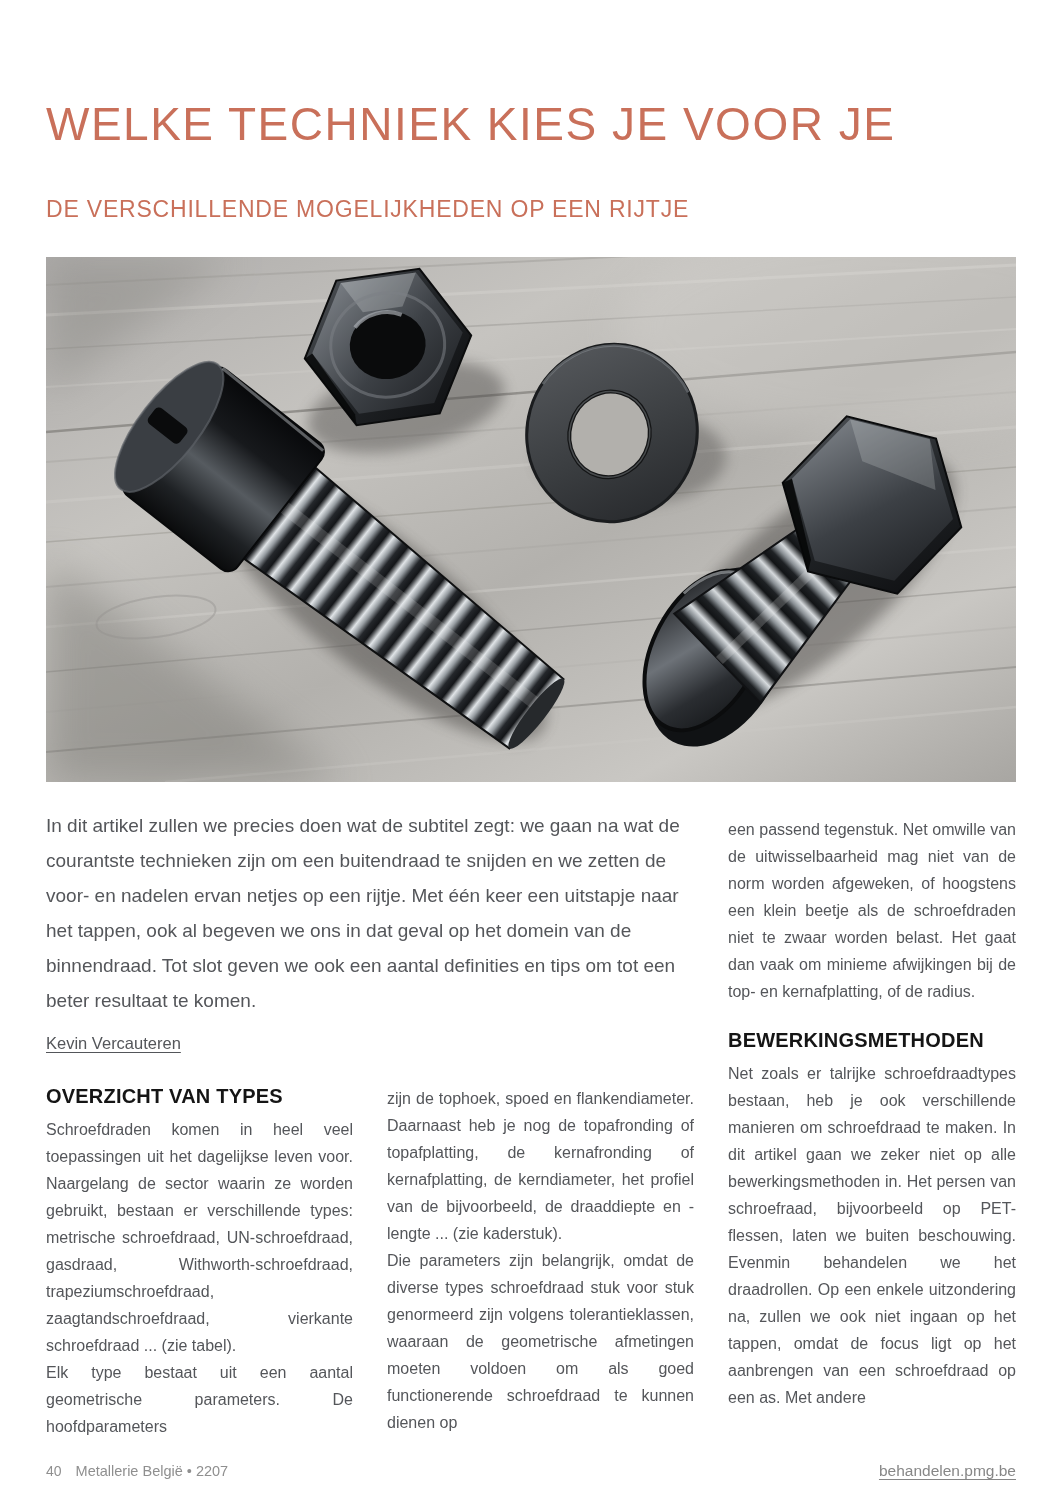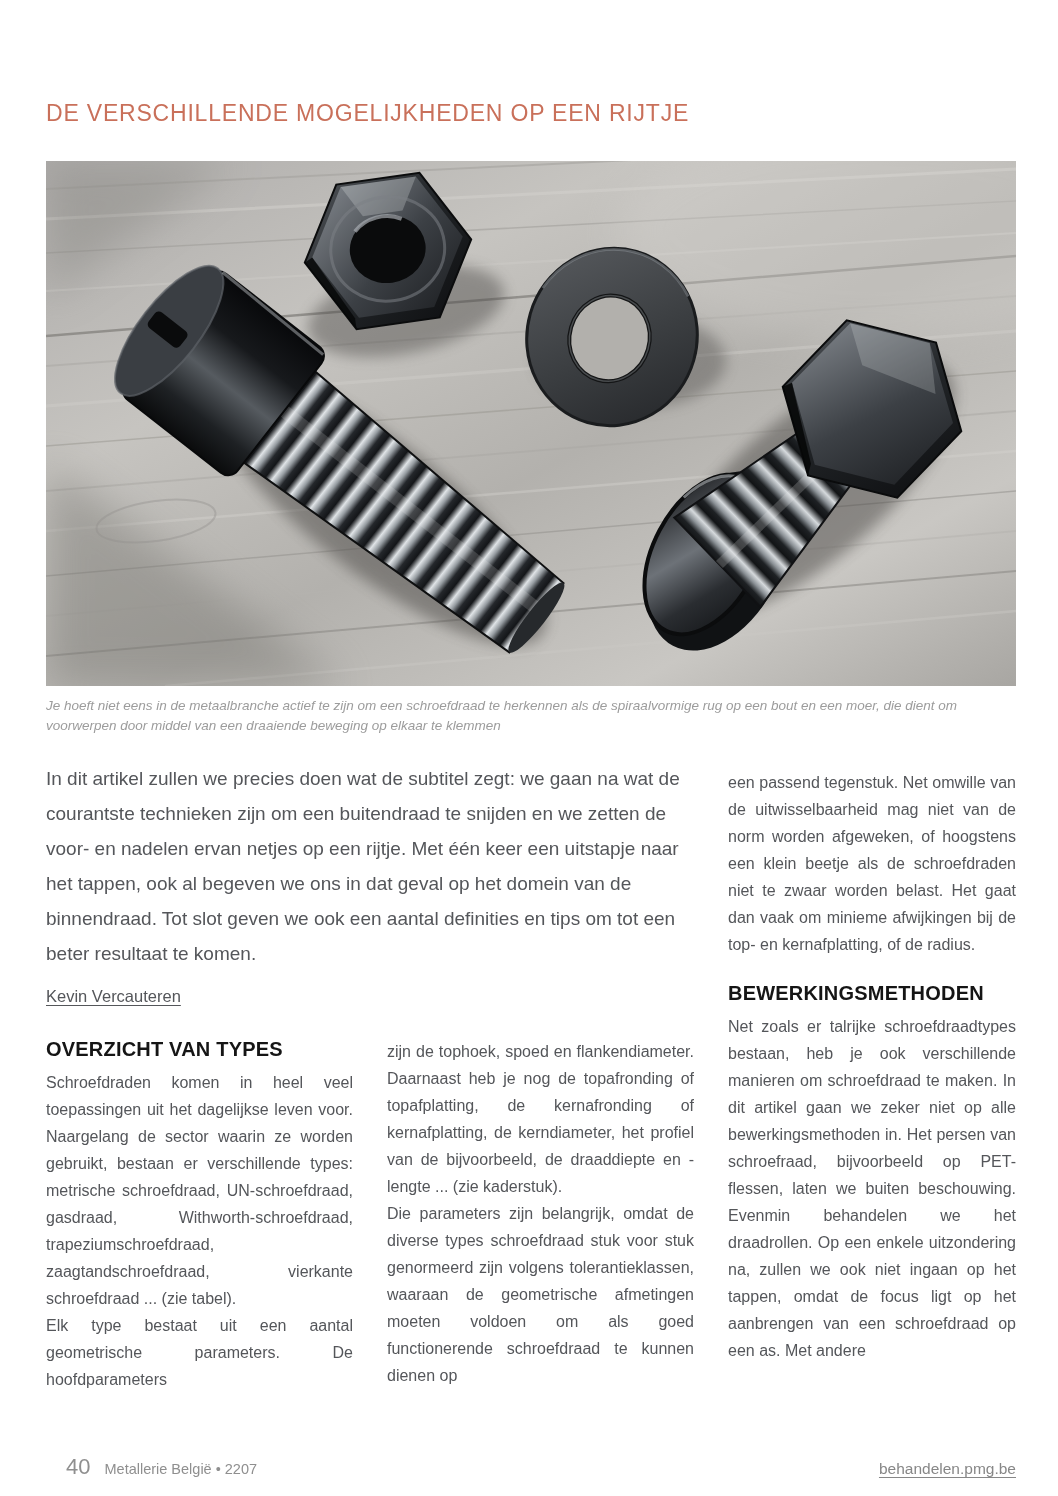--- a/index.html
+++ b/index.html
@@ -17,21 +17,21 @@
   .title-block { margin-top:100px; }
   .title-line1 {
     font-size:46px; line-height:1.08; font-weight:400;
     color:#c9705a; letter-spacing:1.5px;
   }
   .title-line2 {
     font-size:58px; line-height:1.05; font-weight:800;
     color:#c66a4f; letter-spacing:0.5px; margin-top:6px;
   }
   .subtitle {
-    margin-top:34px; font-size:23px; font-weight:400;
+    margin-top:46px; font-size:23px; font-weight:400;
     color:#c9705a; letter-spacing:0.8px;
   }
 
   
   .figure { margin-top:34px; width:970px; height:525px; line-height:0; }
   .figure svg { display:block; }
   .caption {
     margin-top:10px; width:962px;
     font-size:13.5px; font-style:italic; line-height:1.45;
     color:#9c9c9c;
@@ -64,34 +64,35 @@
   .body-text + .body-text { margin-top:0; }
   .col-right .col-heading { margin-top:24px; }
   .col-right .body-text.first { margin-top:8px; }
 
   
   .footer {
     position:absolute; left:46px; right:42px; bottom:16px;
     display:flex; justify-content:space-between; align-items:baseline;
   }
   .footer-left { display:flex; align-items:baseline; gap:14px; color:#8f8f8f; }
-  .page-number { font-size:22px; color:#8f8f8f;margin-left:20px; }
+  .page-number { font-size:14px; color:#8f8f8f; }
   .publication { font-size:14.5px; color:#8f8f8f; }
   .website {
     font-size:15.5px; color:#878787;
     text-decoration:underline; text-underline-offset:3px; cursor:pointer;
   }
 </style>
 </head>
 <body>
 
 <div class="page">
   <div class="inner">
 
     <div class="title-block">
+      <div class="title-line1">WELKE TECHNIEK KIES JE VOOR JE</div>
       <div class="subtitle">DE VERSCHILLENDE MOGELIJKHEDEN OP EEN RIJTJE</div>
     </div>
 
     <div class="figure">
       <svg width="970" height="525" viewBox="0 0 970 525" xmlns="http://www.w3.org/2000/svg">
         <defs>
           <linearGradient id="wg" x1="0" y1="0" x2="1" y2="1">
             <stop offset="0" stop-color="#aeacaa"></stop>
             <stop offset="0.3" stop-color="#c6c4c0"></stop>
             <stop offset="0.55" stop-color="#b3b1ad"></stop>
@@ -215,21 +216,20 @@
         </g>
         <g transform="translate(826,248) rotate(14)">
           <polygon points="92,0 46,80 -46,80 -92,0 -46,-80 46,-80" fill="url(#metalDark)" stroke="#0a0b0c" stroke-width="2"></polygon>
           <polygon points="82,-6 40,68 -42,68 -84,-6 -42,-78 40,-78" fill="url(#hexFace)"></polygon>
           <polygon points="-42,-78 40,-78 58,-30 -20,-40" fill="#dfe2e4" opacity="0.22"></polygon>
           <polygon points="-92,0 -46,80 -46,68 -84,-6" fill="#050606" opacity="0.85"></polygon>
         </g>
       </svg>
     </div>
 
-    <div class="caption">Je hoeft niet eens in de metaalbranche actief te zijn om een schroefdraad te herkennen als de spiraalvormige rug op een bout en een moer, die dient om voorwerpen door middel van een draaiende beweging op elkaar te klemmen</div>
 
     <div class="content">
       <div class="left-wide">
         <p class="intro">In dit artikel zullen we precies doen wat de subtitel zegt: we gaan na wat de courantste technieken zijn om een buitendraad te snijden en we zetten de voor- en nadelen ervan netjes op een rijtje. Met één keer een uitstapje naar het tappen, ook al begeven we ons in dat geval op het domein van de binnendraad. Tot slot geven we ook een aantal definities en tips om tot een beter resultaat te komen.</p>
         <span class="author">Kevin Vercauteren</span>
         <div class="two-col">
           <div class="col">
             <div class="col-heading">OVERZICHT VAN TYPES</div>
             <p class="body-text">Schroefdraden komen in heel veel toepassingen uit het dagelijkse leven voor. Naargelang de sector waarin ze worden gebruikt, bestaan er verschillende types: metrische schroefdraad, UN-schroefdraad, gasdraad, Withworth-schroefdraad, trapeziumschroefdraad, zaagtandschroefdraad, vierkante schroefdraad ... (zie tabel).</p>
             <p class="body-text">Elk type bestaat uit een aantal geometrische parameters. De hoofdparameters</p>

